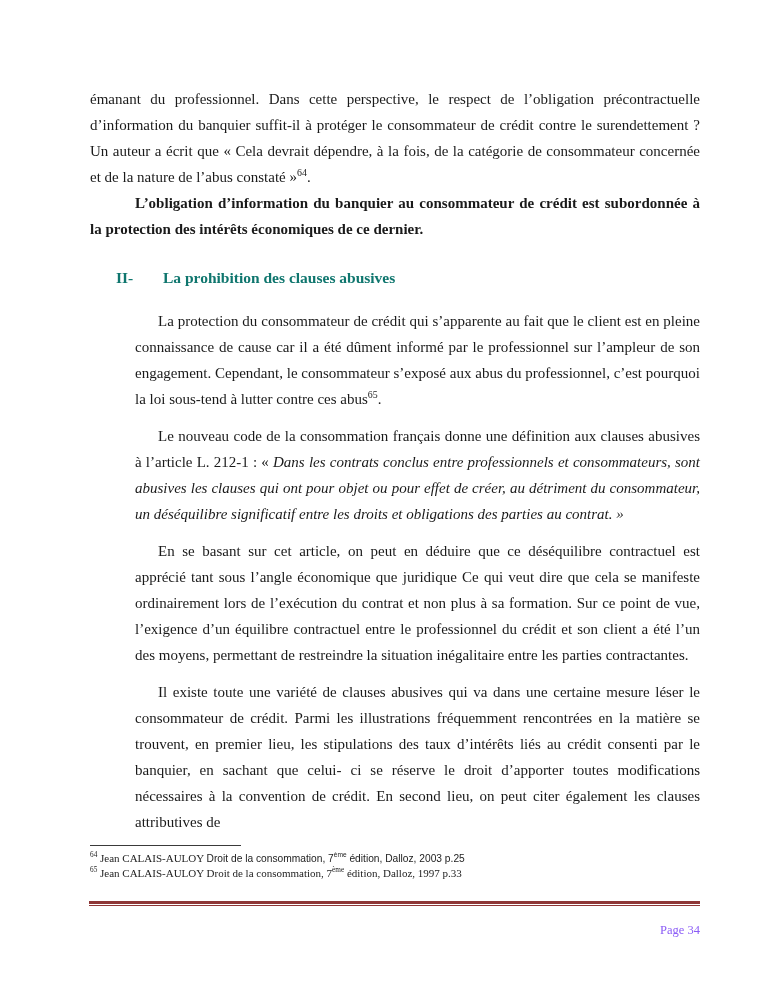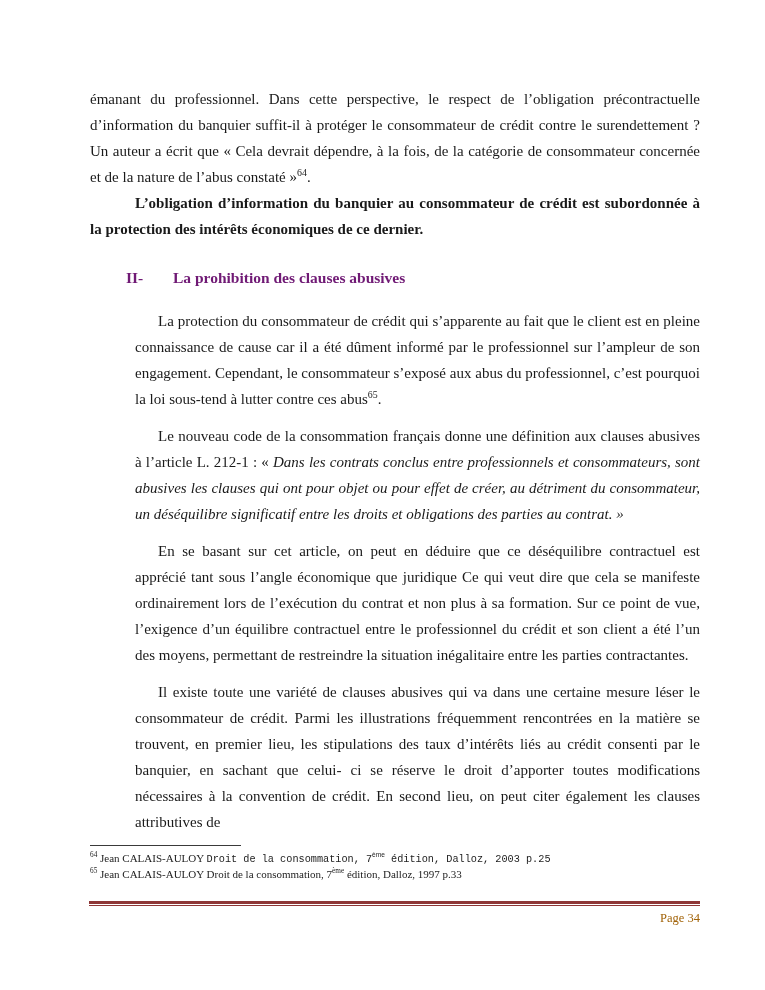--- a/index.html
+++ b/index.html
@@ -33,34 +33,34 @@
   .indent-lg { text-indent: 45px; font-weight: bold; }
   .indent-sm { text-indent: 23px; margin-left: 45px; }
   .seg-normal {}
   .seg-italic { font-style: italic; }
   .seg-sup {
     vertical-align: super;
     font-size: 0.66em;
     line-height: 0;
   }
   .seg-sans {
-    font-family: Liberation Mono, monospace;
+    font-family: Liberation Sans, sans-serif;
     font-size: 0.93em;
   }
   .seg-sans-sup {
     font-family: "Liberation Sans", sans-serif;
     vertical-align: super;
     font-size: 0.6em;
     line-height: 0;
   }
   .heading {
-    margin: 26px 0 20px 36px;
+    margin: 26px 0 20px 26px;
     font-size: 15.5px;
     font-weight: bold;
-    color: #701a75;
+    color: #0f766e;
     line-height: 20px;
     font-family: "Liberation Serif", serif;
   }
   .heading .numeral {
     display: inline-block;
     width: 47px;
   }
   .footnotes {
     position: absolute;
     left: 90px;
@@ -83,22 +83,22 @@
     top: 901px;
   }
   .footer-rule {
     height: 1px;
     border-top: 3px solid #8e3636;
     border-bottom: 1px solid #8e3636;
   }
   .page-number {
     text-align: right;
     font-size: 12.5px;
-    margin-top: 5px;
-    color: #a16207;
+    margin-top: 17px;
+    color: #8b5cf6;
   }
 </style>
 </head>
 <body>
 
 <div class="page">
 
   <div class="content">
 
     <p class="para no-bottom"><span class="seg-normal">émanant du professionnel.  Dans cette perspective, le respect de l’obligation précontractuelle d’information du banquier  suffit-il à protéger le consommateur de crédit contre le surendettement ? Un auteur a écrit que  «  Cela devrait dépendre, à la fois, de la catégorie de consommateur concernée et de la nature de l’abus constaté »</span><span class="seg-sup">64</span><span class="seg-normal">.</span></p>

